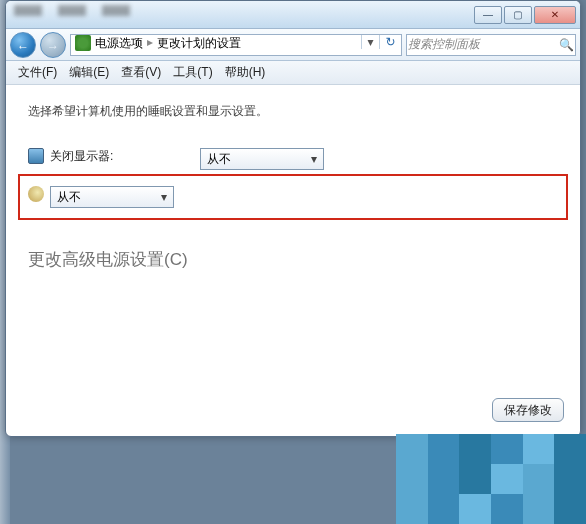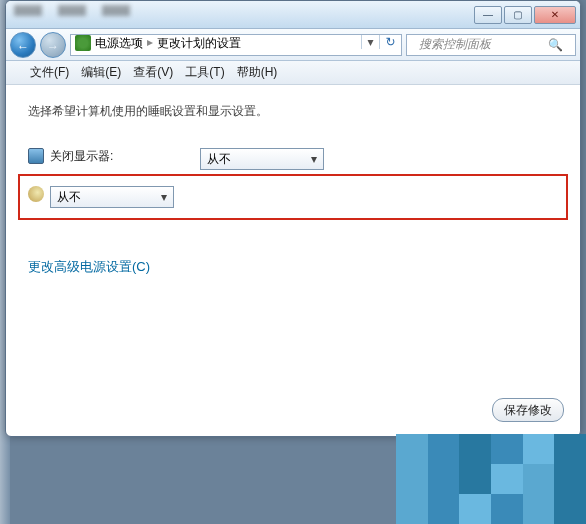--- a/index.html
+++ b/index.html
@@ -16,44 +16,44 @@
 
 .navbar { height: 32px; background: linear-gradient(to bottom, #f7fbfe, #e5eef7); border-bottom: 1px solid #b0c4d8; display: flex; align-items: center; padding: 0 4px; gap: 4px; }
 .navbtn { width: 26px; height: 26px; border-radius: 50%; background: radial-gradient(circle at 35% 30%, #7dc0f0, #2a7bbf 60%, #1a5a90); border: 1px solid #5a90c0; display: flex; align-items: center; justify-content: center; color: #fff; font-size: 12px; }
 .navbtn.fwd { background: radial-gradient(circle at 35% 30%, #d0e0ec, #a0b8cc 60%, #8098b0); color: #e8f0f8; }
 .addrbar { flex: 1; height: 22px; border: 1px solid #9ab0c8; background: #fff; display: flex; align-items: flex-start; padding-left: 4px; font-size: 12px; }
 .addrbar .icon { width: 16px; height: 16px; background: radial-gradient(circle, #4a9a3a 40%, #2a7a1a); border-radius: 2px; margin-right: 4px; }
 .addrbar .crumb { color: #000; }
 .addrbar .sep { margin: 0 4px; color: #888; }
 .addrbar .drop { margin-left: auto; width: 18px; text-align: center; border-left: 1px solid #c0d0e0; color: #555; }
 .addrbar .refresh { width: 22px; text-align: center; border-left: 1px solid #c0d0e0; color: #2a6aaa; }
-.searchbox { width: 170px; height: 22px; border: 1px solid #9ab0c8; background: #fff; display: flex; align-items: center; padding: 0 12px; font-size: 12px; color: #888; font-style: italic; justify-content: flex-end; }
+.searchbox { width: 170px; height: 22px; border: 1px solid #9ab0c8; background: #fff; display: flex; align-items: center; padding: 0 1px; font-size: 12px; color: #888; font-style: italic; justify-content: flex-end; }
 .searchbox .mag { margin-left: auto; color: #2a6aaa; font-style: normal; }
 
-.menubar { height: 24px; background: linear-gradient(#f4f8fc, #e4ecf4); border-bottom: 1px solid #c8d4e0; display: flex; align-items: center; padding-left: 24px; font-size: 12px; gap: 12px; }
+.menubar { height: 24px; background: linear-gradient(#f4f8fc, #e4ecf4); border-bottom: 1px solid #c8d4e0; display: flex; align-items: center; padding-left: 12px; font-size: 12px; gap: 12px; }
 .menubar span { color: #222; }
 
 .content { padding: 18px 22px; }
 .heading { color: #0a6a3a; font-size: 15px; margin-bottom: 8px; }
 .subtext { font-size: 12px; color: #404040; margin-bottom: 28px; }
 
 .setting-row { display: flex; margin-bottom: 16px; }
 .setting-row .icon { width: 16px; height: 16px; margin-right: 6px; }
 .icon.monitor { background: linear-gradient(#88c0e8, #4080b0); border: 1px solid #406080; border-radius: 2px; }
 .icon.moon { background: radial-gradient(circle at 60% 40%, #f0e8b0, #c0a050); border-radius: 50%; }
 .setting-row .label { width: 150px; font-size: 12px; color: #222; }
 .dropdown { width: 124px; height: 22px; border: 1px solid #8098b0; background: linear-gradient(#fff, #e8eef5); font-size: 12px; padding: 0 18px 0 6px; display: flex; align-items: center; position: relative; }
 .dropdown::after { content: "▾"; position: absolute; right: 6px; color: #444; }
 
 .highlight-box { border: 2px solid #d02818; padding: 10px 8px; margin: -12px -10px 20px -10px; }
 
-.link { color: #0369a1; font-size: 13px; margin-top: 18px; display: inline-block; }
+.link { color: #737373; font-size: 17px; margin-top: 8px; display: inline-block; }
 
 .footer-btns { position: absolute; right: 16px; bottom: 14px; display: flex; gap: 8px; }
-.btn { min-width: 72px; height: 24px; border: 1px solid #8098b0; background: linear-gradient(#fdfdfd, #e4e9ef); border-radius: 11px; font-size: 12px; display: flex; align-items: center; justify-content: center; color: #222; }
+.btn { min-width: 72px; height: 24px; border: 1px solid #8098b0; background: linear-gradient(#fdfdfd, #e4e9ef); border-radius: 6px; font-size: 12px; display: flex; align-items: center; justify-content: center; color: #222; }
 
 .corner-mosaic { position: absolute; right: 0; bottom: 0; width: 190px; height: 90px; display: grid; grid-template-columns: repeat(6, 1fr); grid-template-rows: repeat(3, 1fr); }
 .corner-mosaic div { background: #3a8ab8; }
 .corner-mosaic div:nth-child(odd) { background: #5aa8d0; }
 .corner-mosaic div:nth-child(3n) { background: #2878a0; }
 .corner-mosaic div:nth-child(5n) { background: #6ab8e0; }
 </style>
 </head>
 <body>
 

